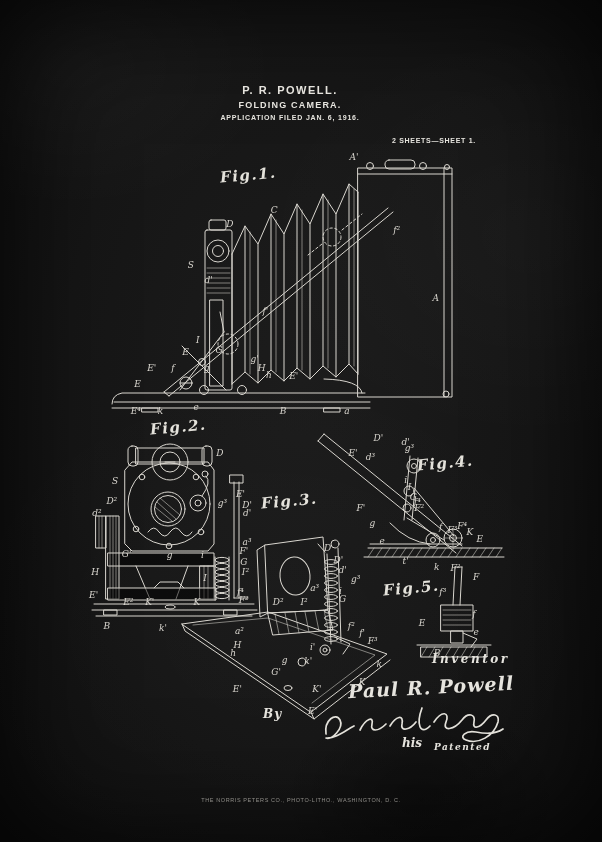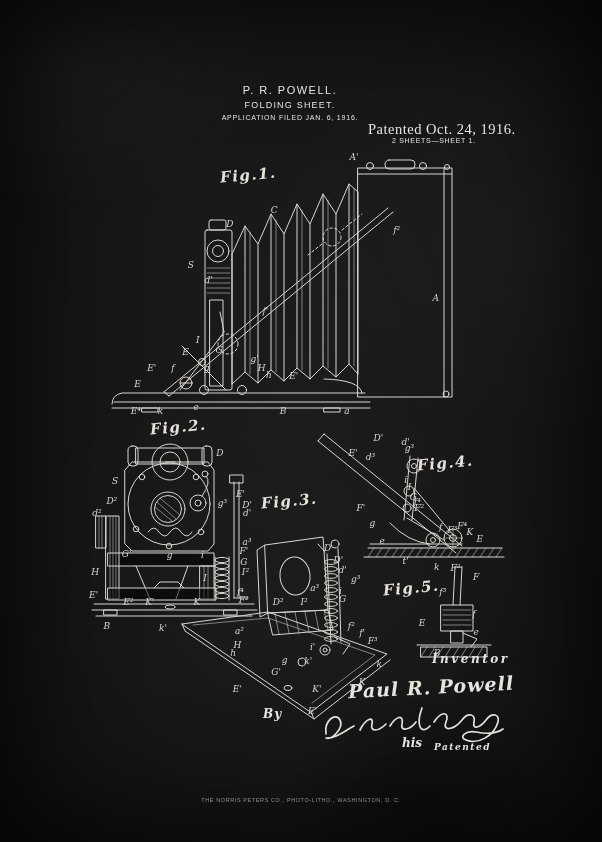--- a/index.html
+++ b/index.html
@@ -9,21 +9,21 @@
     background-color:#141414;
     background-image:
       radial-gradient(ellipse 320px 220px at 12% 8%, rgba(255,255,255,0.028), transparent 65%),
       radial-gradient(ellipse 420px 320px at 88% 28%, rgba(255,255,255,0.022), transparent 65%),
       radial-gradient(ellipse 520px 420px at 45% 75%, rgba(255,255,255,0.016), transparent 65%),
       radial-gradient(ellipse 200px 150px at 70% 95%, rgba(0,0,0,0.35), transparent 70%),
       radial-gradient(ellipse at 50% 45%, #1c1c1c 0%, #161616 55%, #0e0e0e 100%);
     box-shadow:inset 0 0 120px rgba(0,0,0,0.8);
   }
   .hdr{position:absolute;white-space:nowrap;color:#e6e4de;}
-  .hdr-sans{font-family:"Liberation Sans",sans-serif;font-weight:normal;}
+  .hdr-sans{font-family:"Liberation Sans",sans-serif;font-weight:bold;}
   .center-col{left:165px;width:250px;text-align:center;}
   .patnum{font-size:19px;letter-spacing:1.5px;}
   .patented{font-size:14.5px;letter-spacing:0.5px;}
   .fig{position:absolute;}
   .draw{position:absolute;left:0;top:0;width:100%;height:100%;overflow:visible;}
   .figcap{
     position:absolute;font-family:"DejaVu Serif",serif;font-style:italic;font-weight:bold;
     font-size:15px;letter-spacing:1.5px;color:#e4e2db;transform:rotate(-5deg);white-space:nowrap;
   }
   .labels{position:absolute;left:0;top:0;right:0;bottom:0;}
@@ -45,23 +45,22 @@
   svg .thin{stroke-width:0.55;}
   svg .dash{stroke-dasharray:2.5 2.5;}
   svg .darkfill{fill:rgba(0,0,0,0.5);}
 </style>
 </head>
 <body>
 
 <div class="poster">
 
   <div class="hdr hdr-sans center-col" style="top:84px;font-size:11px;letter-spacing:1.5px;">P. R. POWELL.</div>
-  <div class="hdr hdr-sans center-col" style="top:100px;font-size:9px;letter-spacing:1.2px;">FOLDING SHEET.</div>
+  <div class="hdr hdr-sans center-col" style="top:100px;font-size:9px;letter-spacing:1.2px;">FOLDING CAMERA.</div>
   <div class="hdr hdr-sans center-col" style="top:114px;font-size:7px;letter-spacing:0.8px;">APPLICATION FILED JAN. 6, 1916.</div>
-  <div class="hdr patented" style="left:368px;top:121px;">Patented  Oct. 24, 1916.</div>
   <div class="hdr hdr-sans" style="left:392px;top:137px;font-size:7px;letter-spacing:0.7px;">2 SHEETS—SHEET 1.</div>
 
   <div class="fig" style="left:102px;top:152px;width:355px;height:270px;">
     <svg class="draw" viewBox="0 0 355 270">
       <g class="ink">
 
         <rect x="256" y="16" width="94" height="229"></rect>
         <line x1="342" y1="16" x2="342" y2="245"></line>
         <line x1="256" y1="22" x2="350" y2="22"></line>
         <rect x="283" y="8" width="30" height="9" rx="4"></rect>

